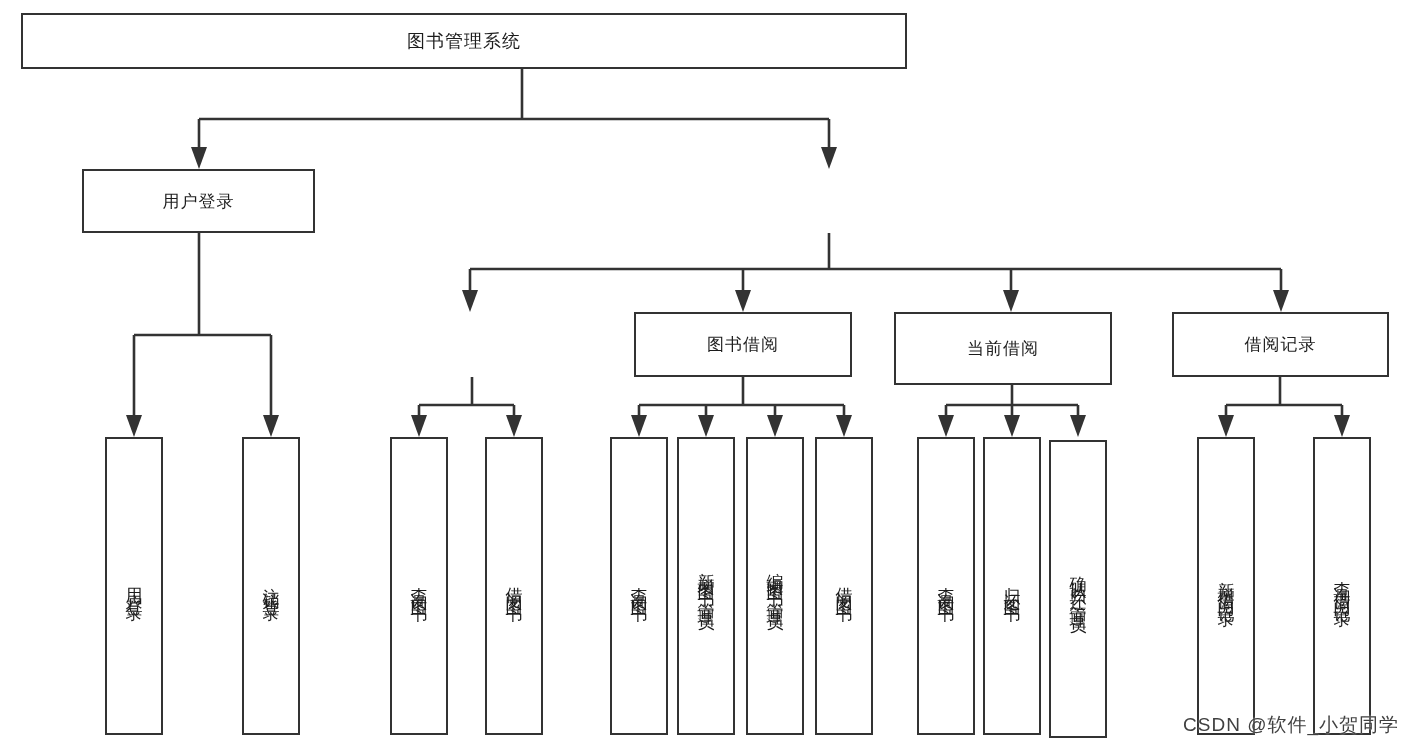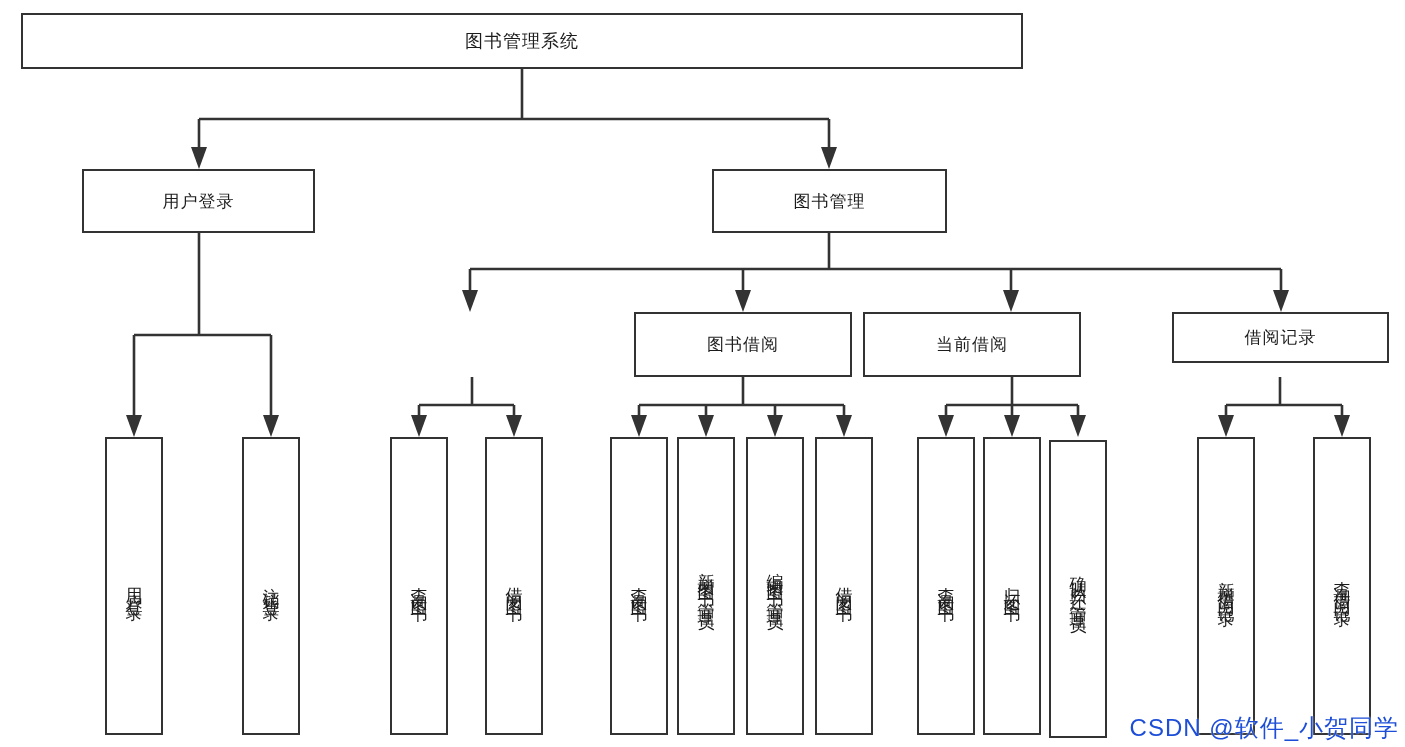--- a/index.html
+++ b/index.html
@@ -39,22 +39,22 @@
     writing-mode: vertical-rl;
     letter-spacing: 6px;
     font-size: 17px;
     line-height: 1;
     padding: 8px 0;
   }
   .watermark {
     position: absolute;
     right: 6px;
     top: 712px;
-    font-size: 24px;
-    color: #1d4ed8;
+    font-size: 19px;
+    color: #404040;
     letter-spacing: 1px;
     text-shadow: 0 0 2px rgba(255,255,255,0.9);
     white-space: nowrap;
   }
 </style>
 </head>
 <body>
 
 <div class="stage">
 
@@ -94,28 +94,27 @@
       <polygon points="767,415 783,415 775,437"></polygon>
       <polygon points="836,415 852,415 844,437"></polygon>
       <polygon points="938,415 954,415 946,437"></polygon>
       <polygon points="1004,415 1020,415 1012,437"></polygon>
       <polygon points="1070,415 1086,415 1078,437"></polygon>
       <polygon points="1218,415 1234,415 1226,437"></polygon>
       <polygon points="1334,415 1350,415 1342,437"></polygon>
     </g>
   </svg>
 
-  <div class="box root" style="left:21px; top:13px; width:1002px; height:56px;">图书管理系统</div>
+  <div class="box root" style="left:21px; top:13px; width:886px; height:56px;">图书管理系统</div>
 
   <div class="box" style="left:82px; top:169px; width:233px; height:64px;">用户登录</div>
-  <div class="box" style="left:712px; top:169px; width:235px; height:64px;">图书管理</div>
 
   <div class="box" style="left:634px; top:312px; width:218px; height:65px;text-align:right;">图书借阅</div>
-  <div class="box" style="left:863px; top:312px; width:218px; height:65px;font-family:Liberation Serif, serif;">当前借阅</div>
-  <div class="box" style="left:1172px; top:312px; width:217px; height:51px;">借阅记录</div>
+  <div class="box" style="left:894px; top:312px; width:218px; height:73px;font-family:Liberation Serif, serif;">当前借阅</div>
+  <div class="box" style="left:1172px; top:312px; width:217px; height:65px;">借阅记录</div>
 
   <div class="box vbox" style="left:105px; top:437px; width:58px; height:298px;">用户登录</div>
   <div class="box vbox" style="left:242px; top:437px; width:58px; height:298px;">注销登录</div>
 
   <div class="box vbox" style="left:390px; top:437px; width:58px; height:298px;">查询图书</div>
   <div class="box vbox" style="left:485px; top:437px; width:58px; height:298px;">借阅图书</div>
 
   <div class="box vbox" style="left:610px; top:437px; width:58px; height:298px;">查询图书</div>
   <div class="box vbox" style="left:677px; top:437px; width:58px; height:298px;">新增图书（管理员）</div>
   <div class="box vbox" style="left:746px; top:437px; width:58px; height:298px;">编辑图书（管理员）</div>

